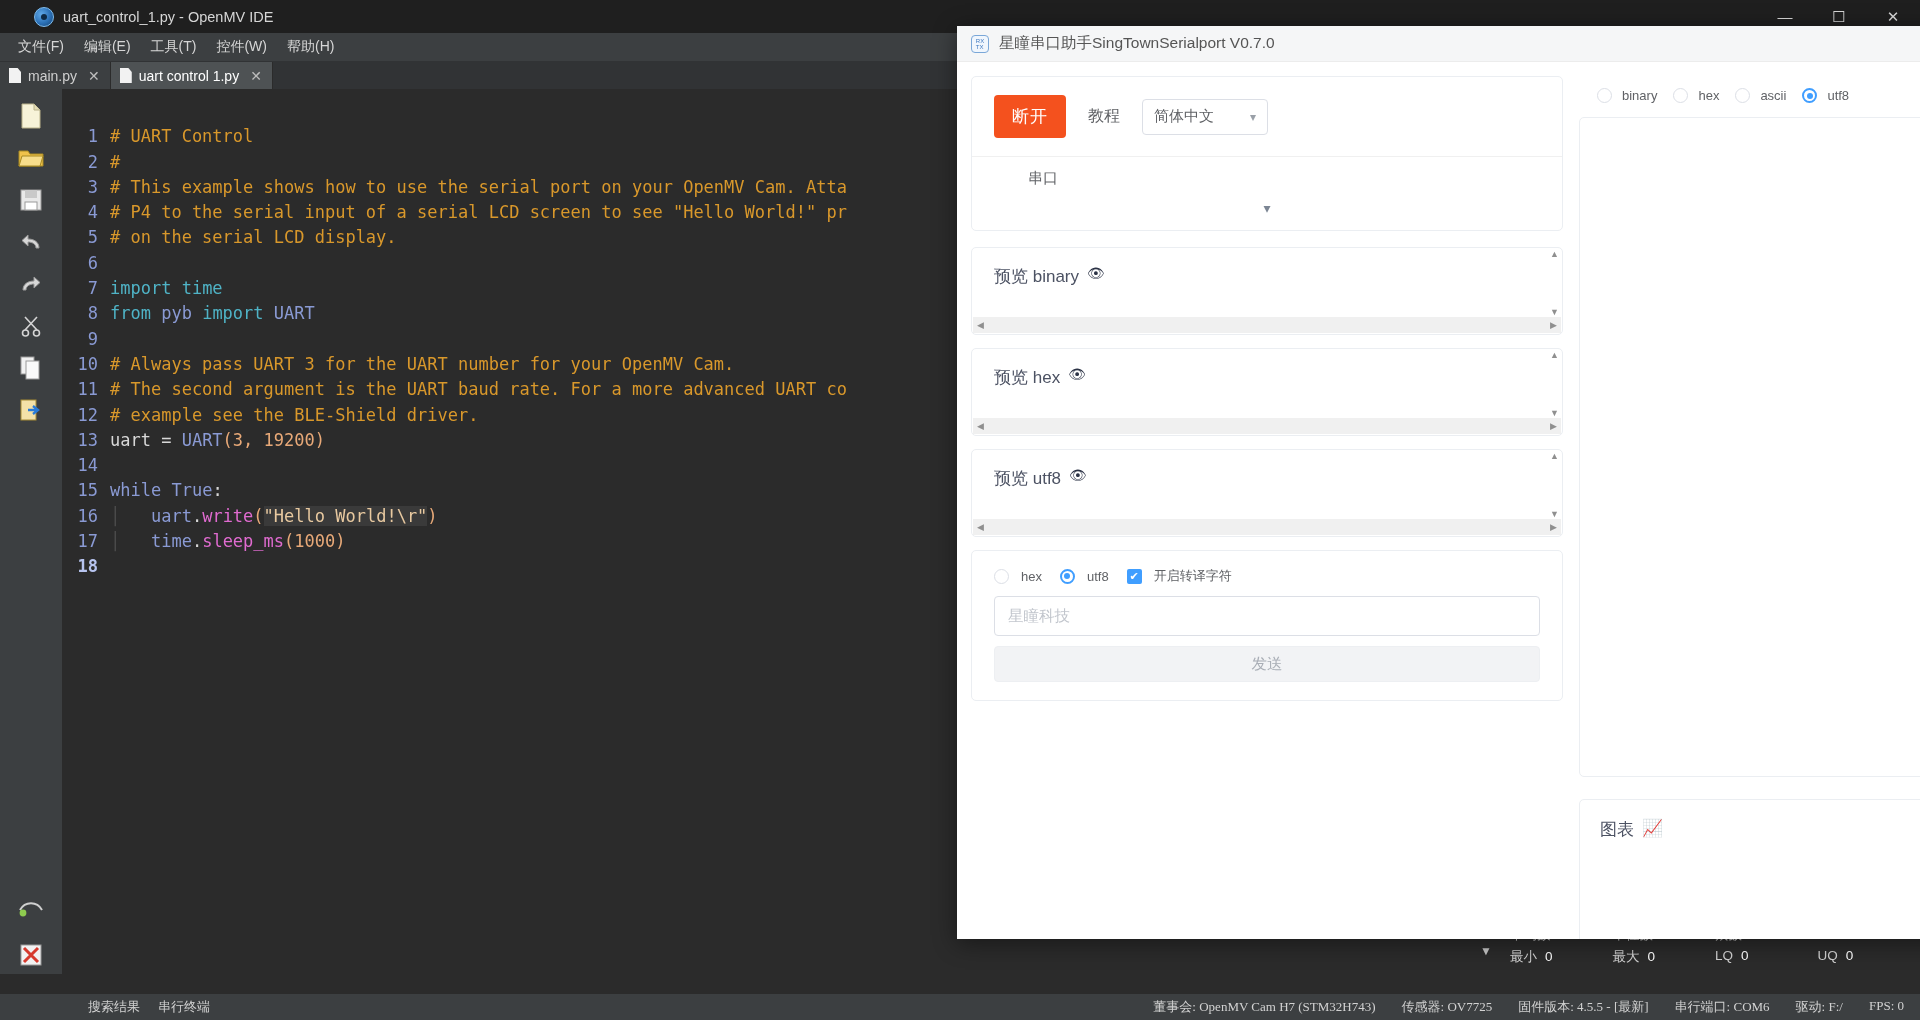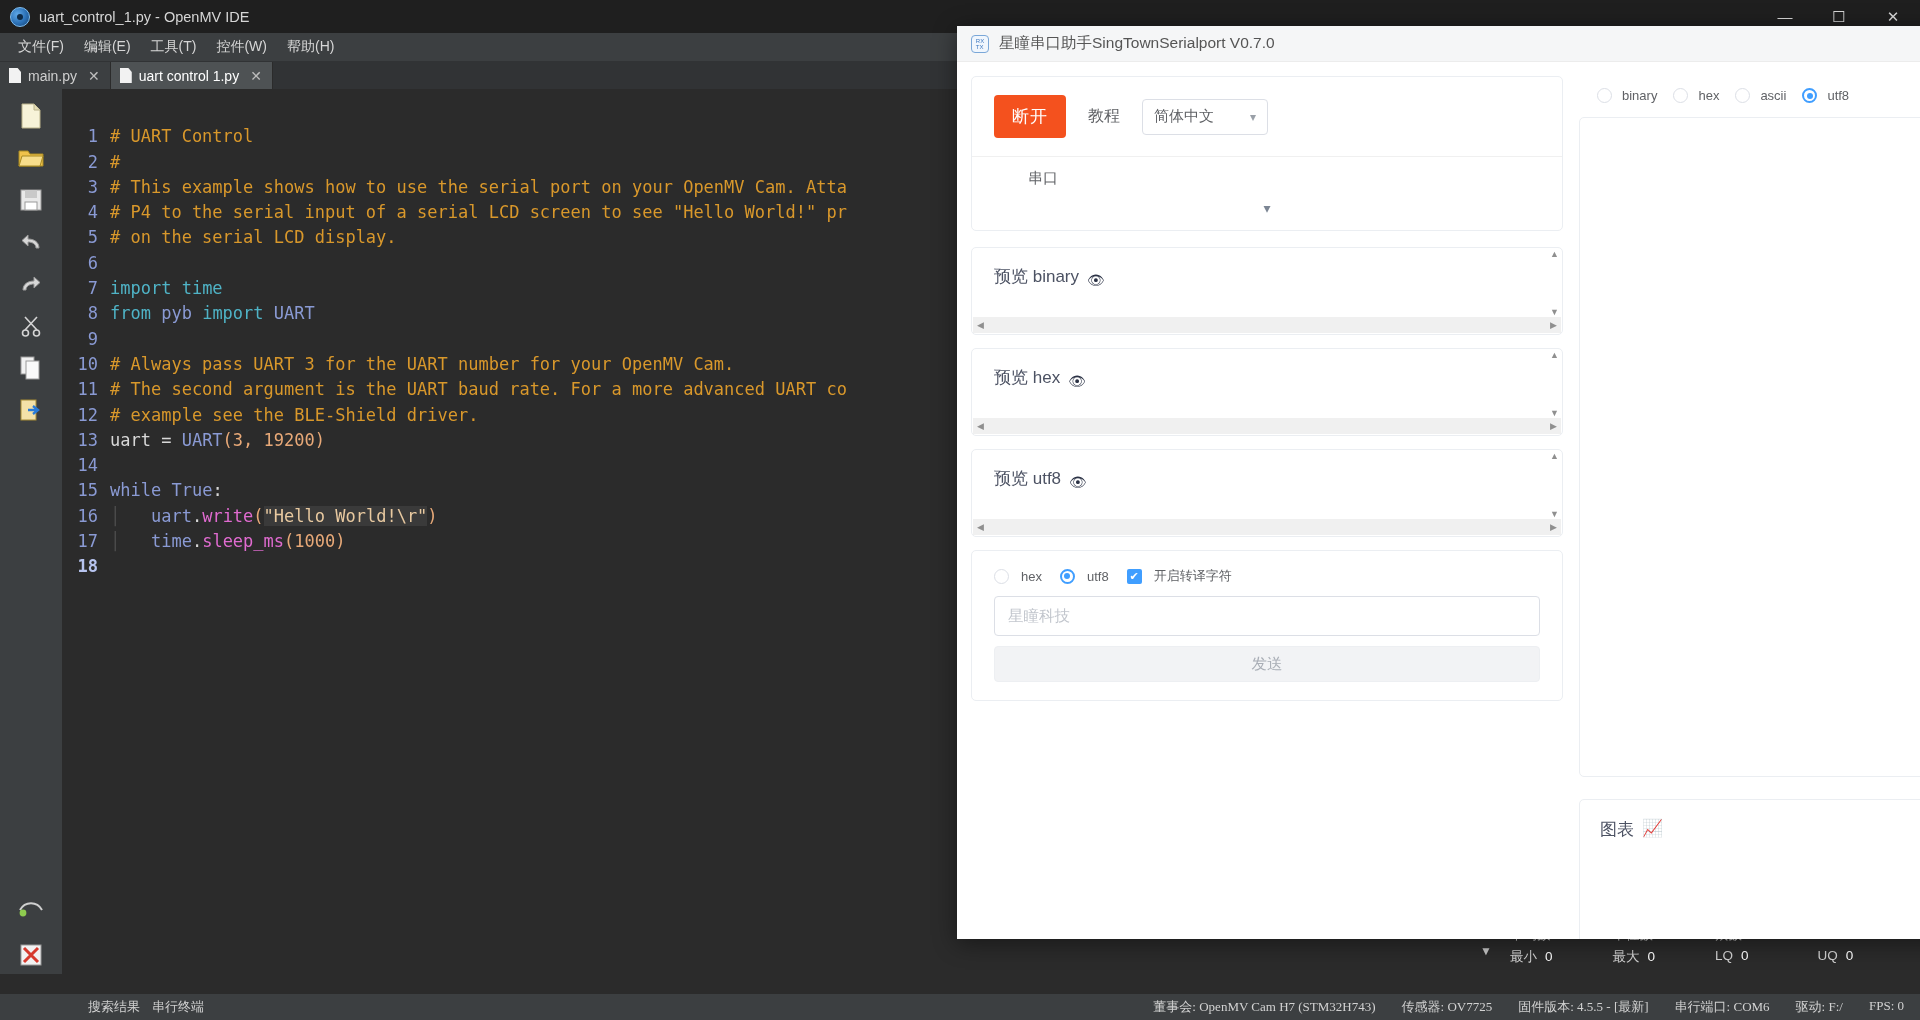--- a/index.html
+++ b/index.html
@@ -8,21 +8,21 @@
     width: 1920px; height: 1020px;
     overflow: hidden;
     font-family: "Liberation Sans", "DejaVu Sans", sans-serif;
     background: #2b2b2b;
   }
   
   #ide { position: absolute; inset: 0; background: #2b2b2b; }
 
   .titlebar {
     height: 33px; background: #1f1f1f; display: flex; align-items: center;
-    color: #d6d6d6; font-size: 14.5px; position: relative;
+    color: #d6d6d6; font-size: 14.5px; position: relative; padding-left: 24px;
   }
   .app-logo {
     width: 20px; height: 20px; margin: 0 9px 0 10px; border-radius: 50%;
     background: radial-gradient(circle at 35% 35%, #5fa8e8 0%, #2a6fb5 55%, #16406d 100%);
     border: 1px solid #7fbdf0; flex: none; position: relative;
   }
   .app-logo::after {
     content:""; position:absolute; left:50%; top:50%; width:6px; height:6px;
     transform: translate(-50%,-50%); background:#0e2a46; border-radius:50%;
   }
@@ -87,21 +87,21 @@
   .num { color:#e8a978; }
   .str { color:#e8c9a0; background:#3a3a3a; }
   .plain { color:#d8d8d8; }
   .indentline { color:#4d4d4d; }
 
   
   .statusbar {
     position:absolute; left:0; right:0; bottom:0; height:26px;
     background:#3c3f41; display:flex; align-items:center; color:#d2d2d2; font-size:13px;
   }
-  .statusbar .left { display:flex; gap:12px; padding-left:88px; }
+  .statusbar .left { display:flex; gap:18px; padding-left:88px; }
   .statusbar .right { margin-left:auto; display:flex; gap:26px; padding-right:16px;font-family:Liberation Serif, serif; }
   .left-icons { position:absolute; left:0; bottom:46px; width:62px; height:90px;
     background:#3c3f41; display:flex; flex-direction:column; align-items:center;
     justify-content:flex-start; gap:18px; padding-top:8px; }
 
   
   .stats {
     position:absolute; right:0; bottom:46px; width:420px; height:56px;
     background:#2b2b2b; color:#d2d2d2; font-size:13.5px;
     display:grid; grid-template-columns:repeat(4,1fr); align-content:center; row-gap:4px;
@@ -150,21 +150,21 @@
   .form-row .flbl { width:64px; text-align:right; margin-right:14px;
                     font-size:15px; color:#606266; }
   .inp {
     flex:1; height:40px; background:#f2f3f5; border:1px solid #edeff2; border-radius:4px;
     display:flex; align-items:center; padding:0 13px; font-size:15.5px; color:#b6bac1;
   }
   .expander { text-align:center; padding:12px 0 14px; color:#7c8694; font-size:14px; }
 
   .preview-card { margin-bottom:13px; position:relative; height:88px; }
   .preview-head { padding:17px 0 0 22px; font-size:17px; color:#4c5263;
-                  display:flex; align-items:flex-end; gap:8px; }
+                  display:flex; align-items:flex-start; gap:8px; }
   .eye { font-size:14px; color:#2b3245; }
   .vscroll {
     position:absolute; right:1px; top:1px; width:13px; bottom:17px; background:#fff;
     display:flex; flex-direction:column; justify-content:space-between; align-items:center;
   }
   .vscroll .ar { color:#8f8f8f; font-size:9px; }
   .hscroll {
     position:absolute; left:1px; right:1px; bottom:1px; height:16px; background:#f0f0f0;
     display:flex; align-items:center; justify-content:space-between; padding:0 4px;
   }

